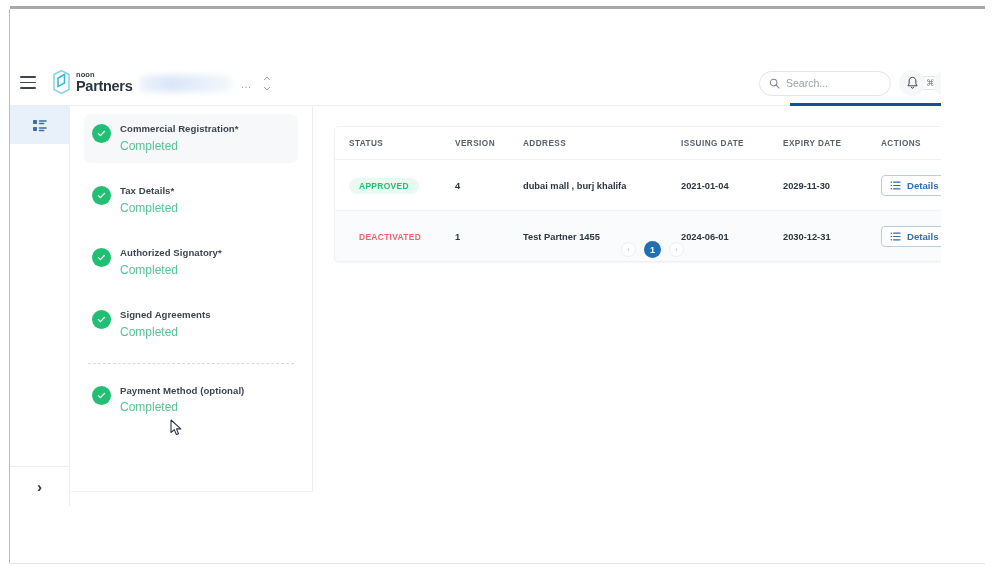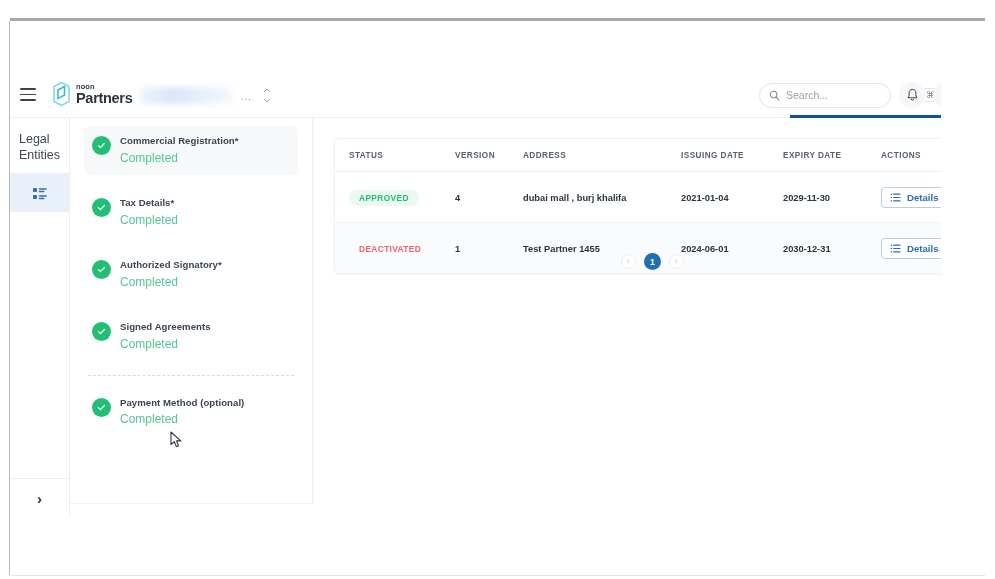--- a/index.html
+++ b/index.html
@@ -8,21 +8,20 @@
     background: #ffffff;
     font-family: "Liberation Sans", sans-serif;
     overflow: hidden;
   }
 
   
   #frame {
     position: absolute; left: 0; top: 0;
     width: 995px; height: 509px;
     background: #ffffff;
-    margin-top: 12px;
   }
   #top-rule {
     position: absolute; left: 10px; top: 6px;
     width: 975px; height: 3px;
     background: #a6a8ab;
   }
   #left-rule {
     position: absolute; left: 9px; top: 9px;
     width: 1px; height: 554px;
     background: #b9bbbd;
@@ -363,24 +362,20 @@
             <line x1="3.2" y1="5" x2="9.5" y2="5" stroke="#3d4551" stroke-width="1"></line>
           </svg>
         </div>
 
       </div>
     </div>
 
     <div id="h-scrollbar"></div>
 
     <div id="nav-rail">
-      <div id="nav-title">
-        <span>Legal</span><br>
-        <span>Entities</span>
-      </div>
       <div id="nav-item-active">
         <svg width="17" height="17" viewBox="0 0 17 17">
           <rect x="2" y="3" width="4" height="4" rx="0.8" fill="#3b6ea8"></rect>
           <rect x="2" y="10" width="4" height="4" rx="0.8" fill="#3b6ea8"></rect>
           <line x1="8.5" y1="4" x2="15" y2="4" stroke="#3b6ea8" stroke-width="1.5" stroke-linecap="round"></line>
           <line x1="8.5" y1="6.6" x2="12.6" y2="6.6" stroke="#3b6ea8" stroke-width="1.5" stroke-linecap="round"></line>
           <line x1="8.5" y1="11" x2="15" y2="11" stroke="#3b6ea8" stroke-width="1.5" stroke-linecap="round"></line>
           <line x1="8.5" y1="13.6" x2="12.6" y2="13.6" stroke="#3b6ea8" stroke-width="1.5" stroke-linecap="round"></line>
         </svg>
       </div>

